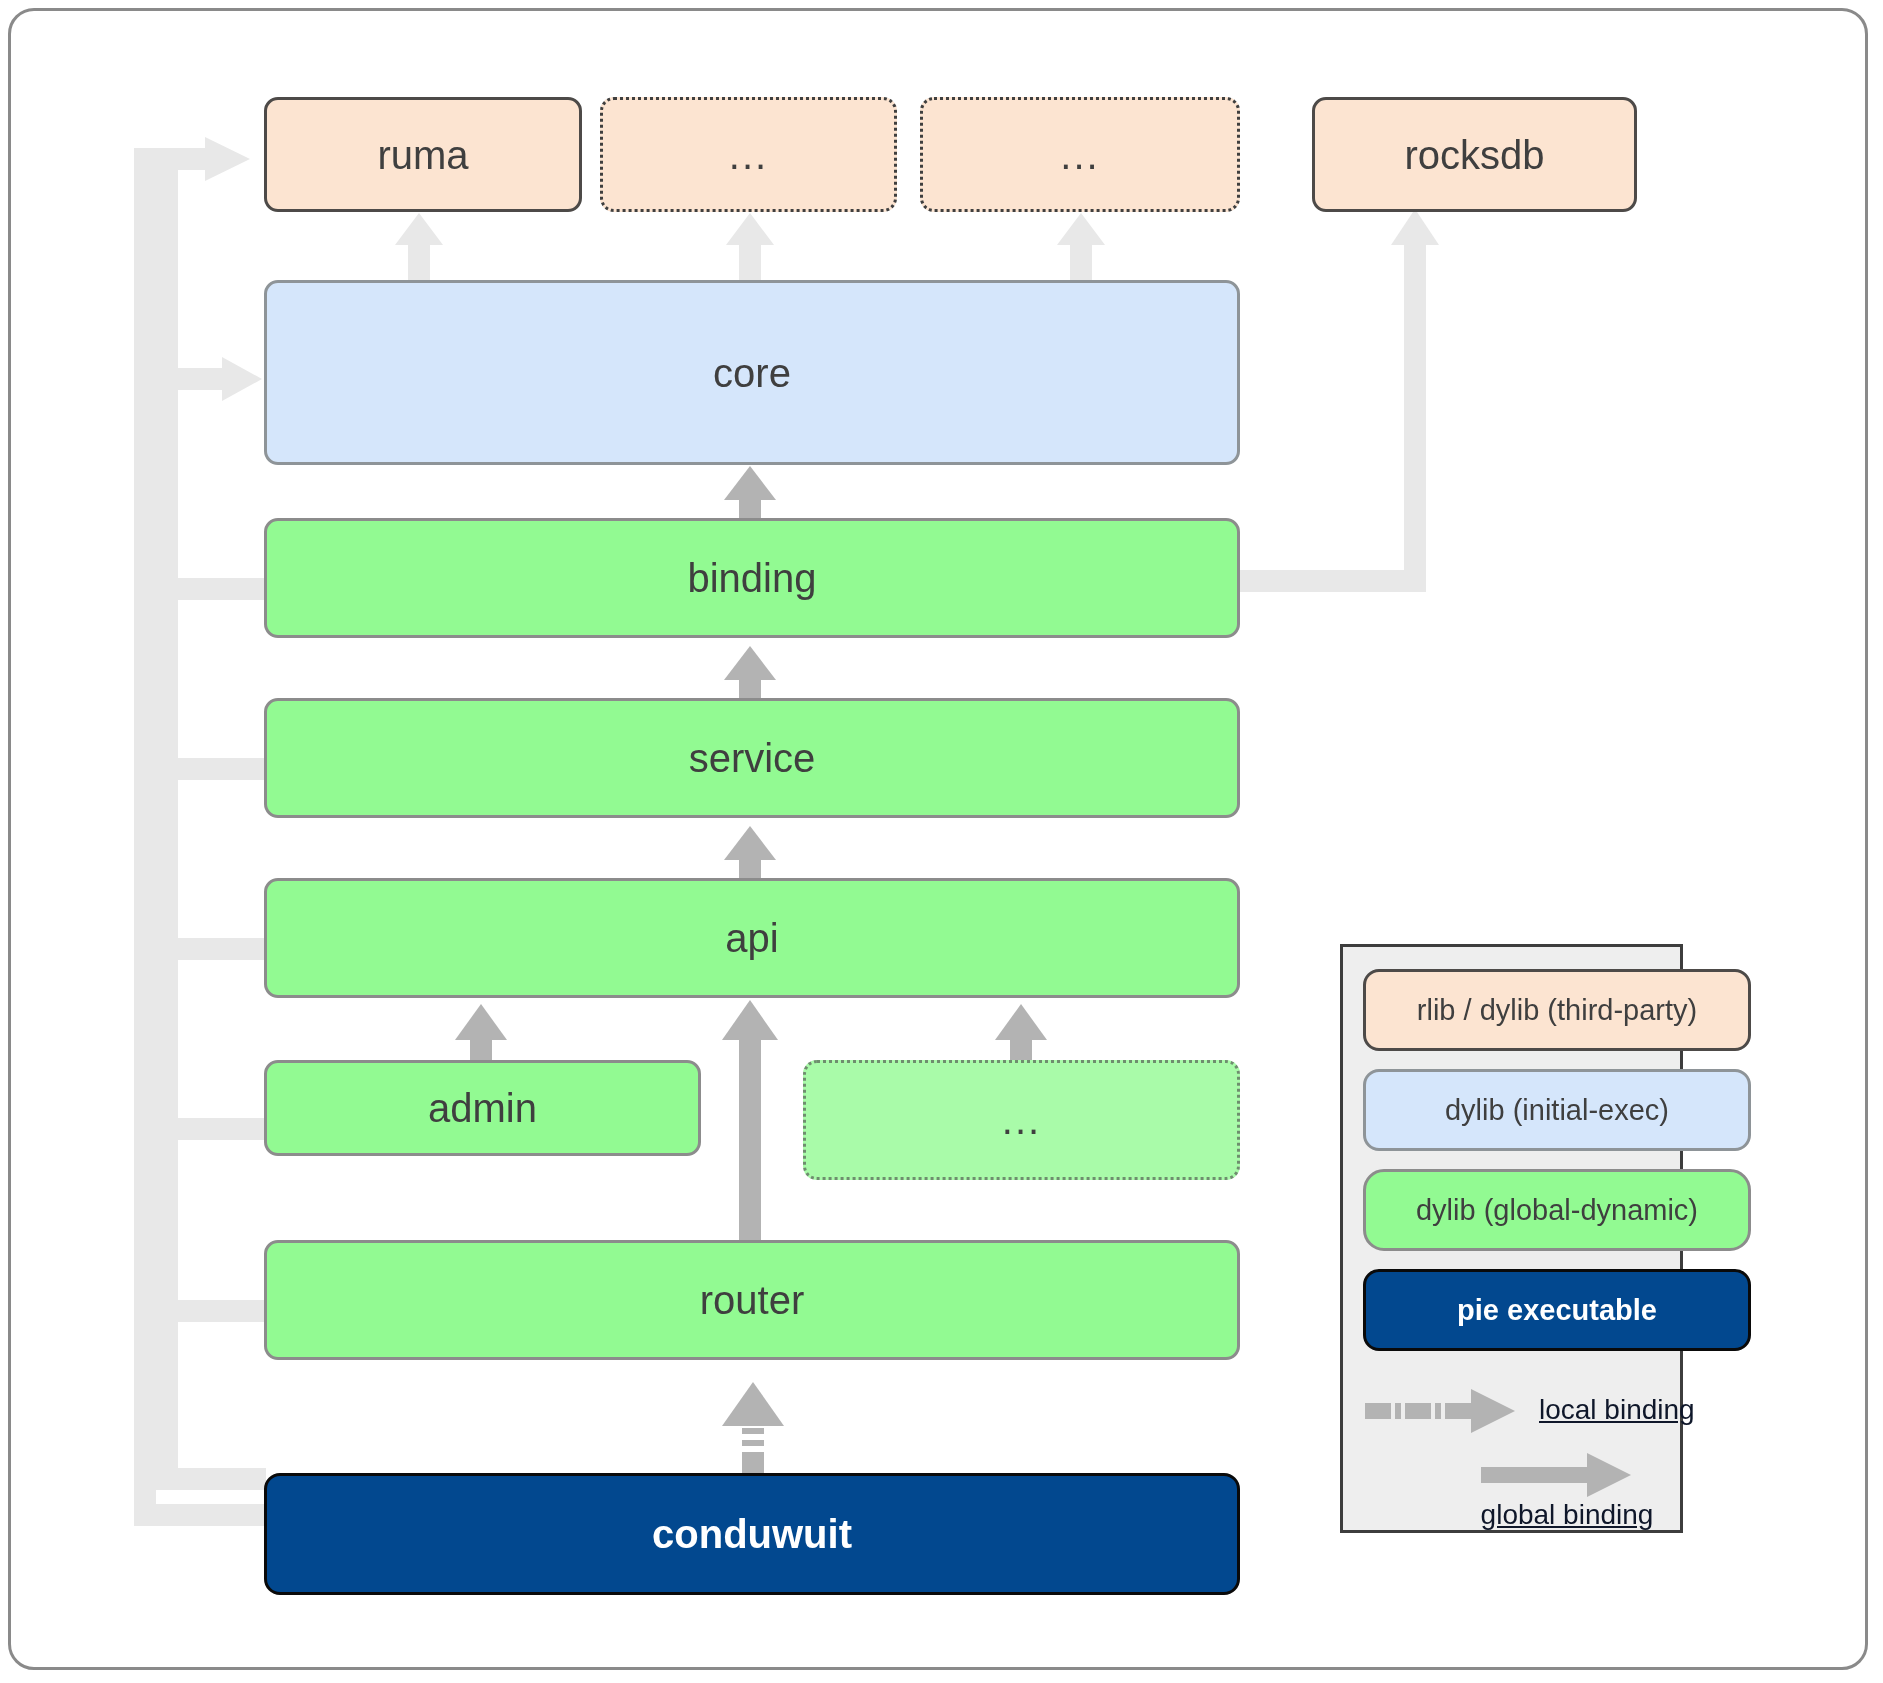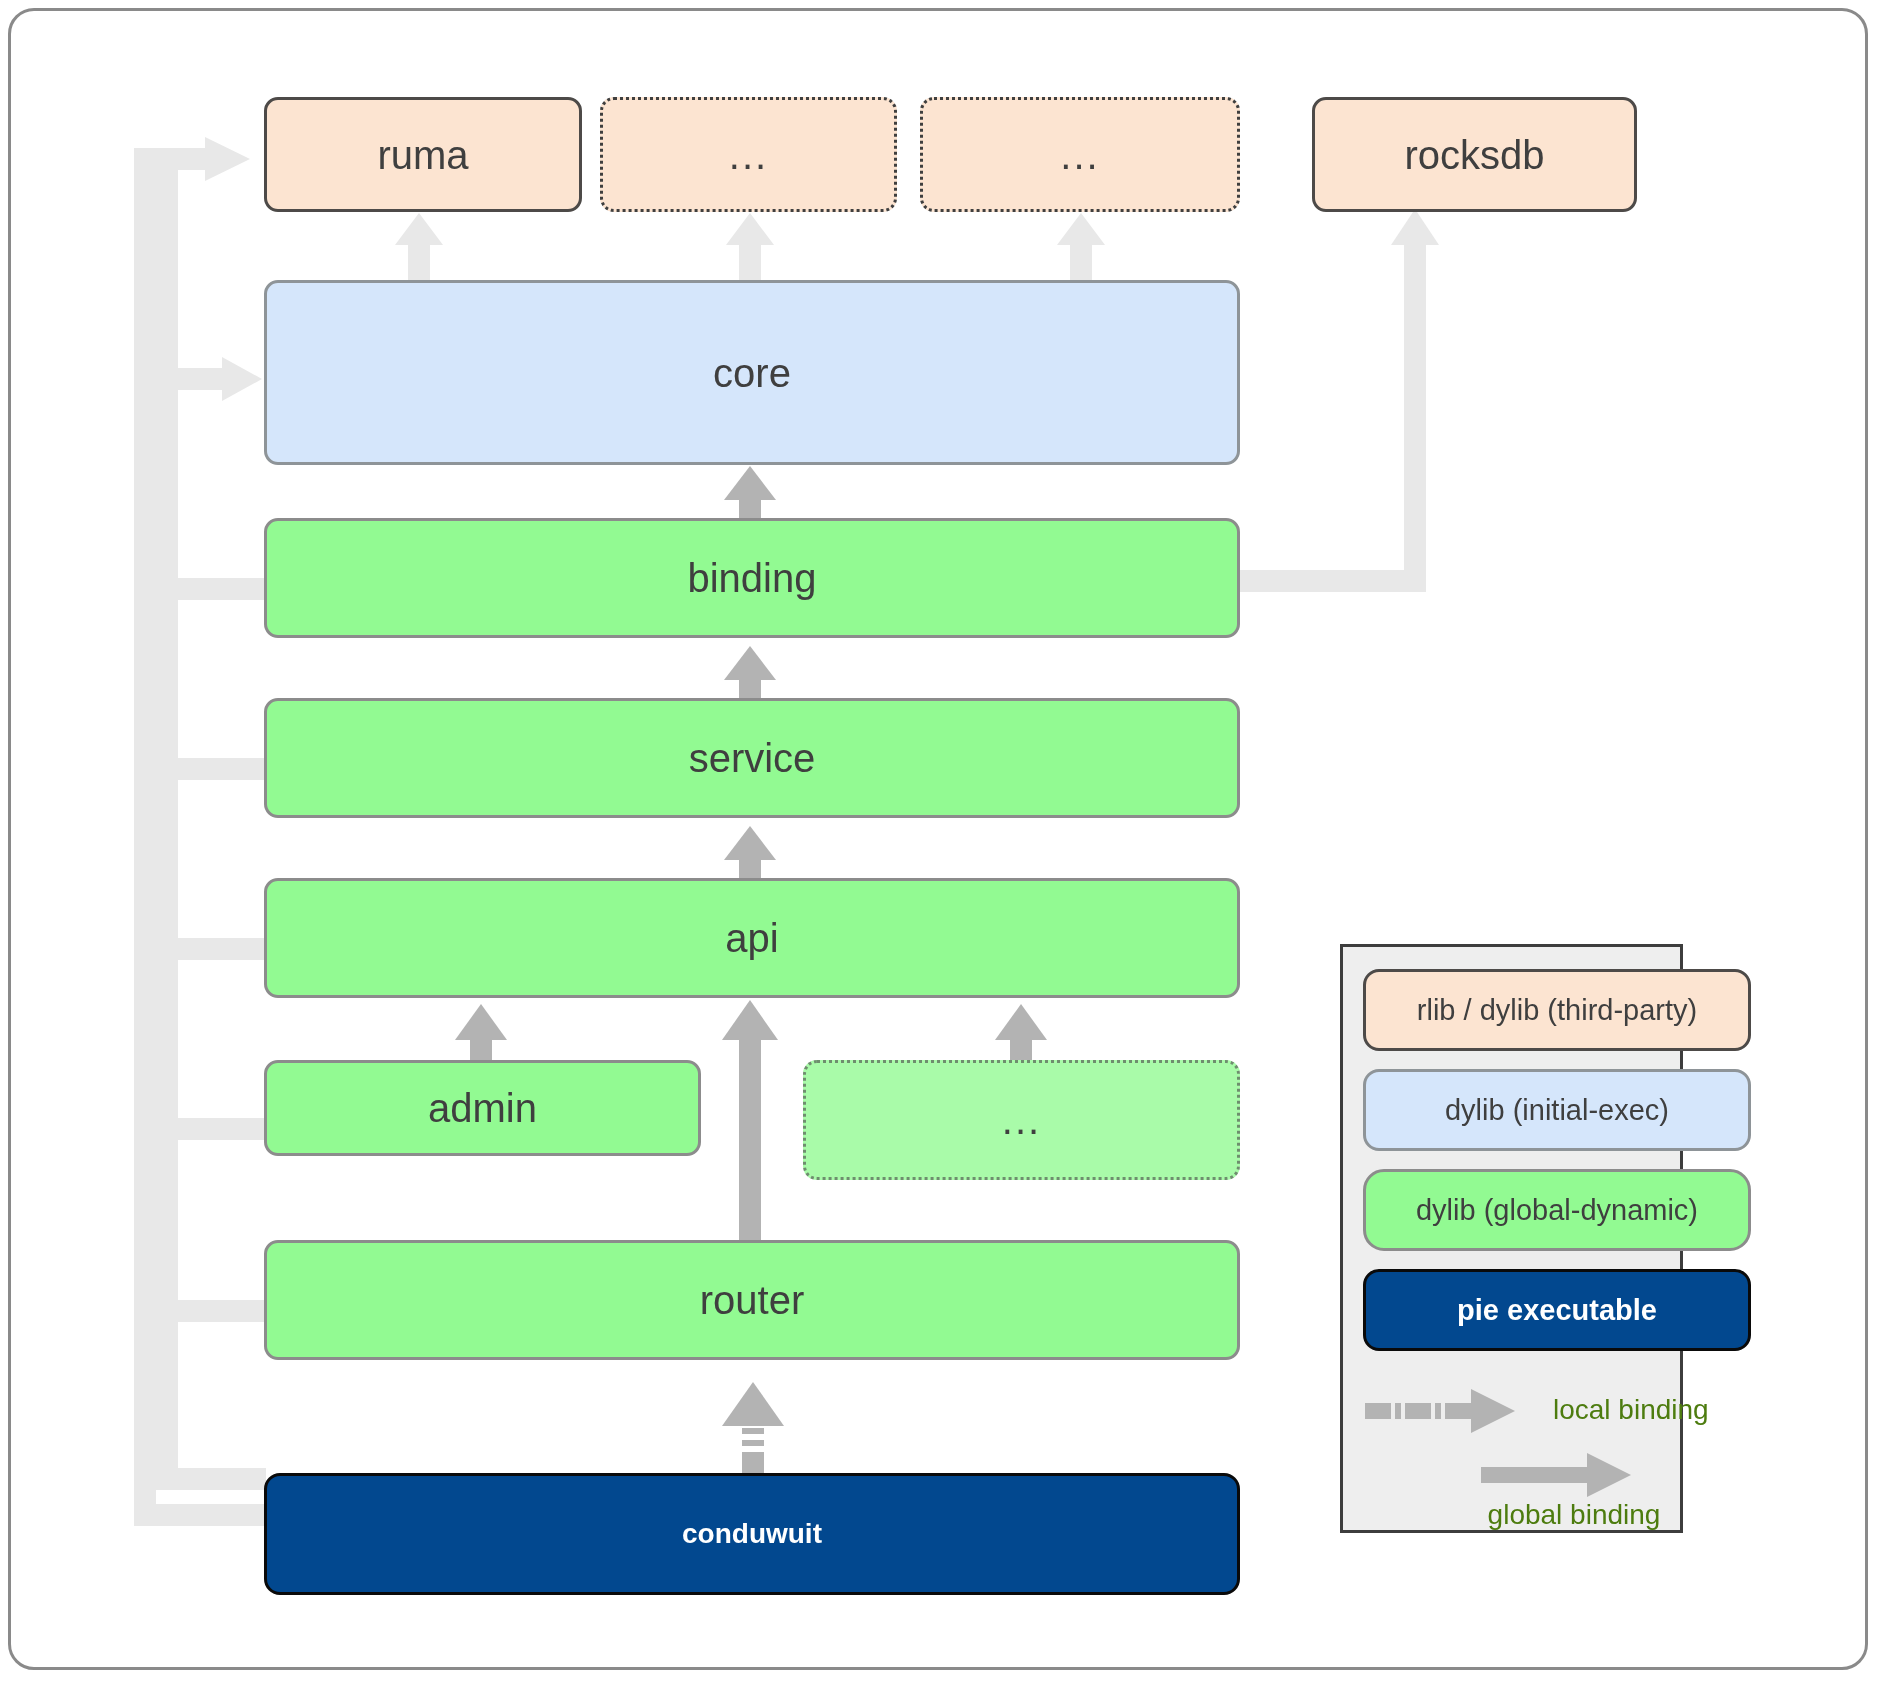--- a/index.html
+++ b/index.html
@@ -26,40 +26,40 @@
   
   .kind-blue{background:#d5e6fb;border:3px solid #8e9498;color:#3f3f3f;}
   
   .kind-green{background:#92fa92;border:3px solid #8c8c8c;color:#3f3f3f;}
   .kind-green-dotted{background:#a9fba9;border:3px dotted #6e8e6e;color:#3f3f3f;}
   
   .kind-navy{background:#02488f;border:3px solid #0a0a0a;color:#ffffff;border-radius:16px;}
 
   .lbl-xl{font-size:40px;}
   .lbl-dots{font-size:40px;letter-spacing:2px;}
-  .lbl-navy{font-size:28px;font-weight:bold;}
+  .lbl-navy{font-size:40px;font-weight:bold;}
 
   svg.wires{position:absolute;left:0;top:0;width:1883px;height:1683px;z-index:2;pointer-events:none;}
 
   
   #legend{
     position:absolute;left:1340px;top:944px;width:343px;height:589px;
     background:#eeeeee;border:3px solid #3d3d3d;box-sizing:border-box;z-index:8;
   }
   .lg-box{
     position:absolute;left:20px;width:388px;height:82px;
     display:flex;align-items:center;justify-content:center;
     border-radius:16px;box-sizing:border-box;font-size:29px;
   }
   .lg-orange{background:#fce4d1;border:3px solid #4d4a48;color:#3f3f3f;}
   .lg-blue{background:#d5e6fb;border:3px solid #8e9498;color:#3f3f3f;}
   .lg-green{background:#92fa92;border:3px solid #8c8c8c;color:#3f3f3f;}
   .lg-navy{background:#02488f;border:3px solid #0a0a0a;color:#ffffff;font-weight:bold;text-align:center;}
   .lg-row{position:absolute;left:20px;width:392px;height:62px;display:flex;align-items:center;}
-  .lg-row .lg-text{font-size:28px;color:#4d7c0f;margin-left:30px;}
+  .lg-row .lg-text{font-size:28px;color:#0f172a;margin-left:16px;text-decoration:underline;}
   .lg-row svg{flex:0 0 auto;}
 </style>
 </head>
 <body>
 
 <div id="stage">
   <div id="frame"></div>
 
   <svg class="wires" viewBox="0 0 1883 1683" xmlns="http://www.w3.org/2000/svg">
     <defs>

